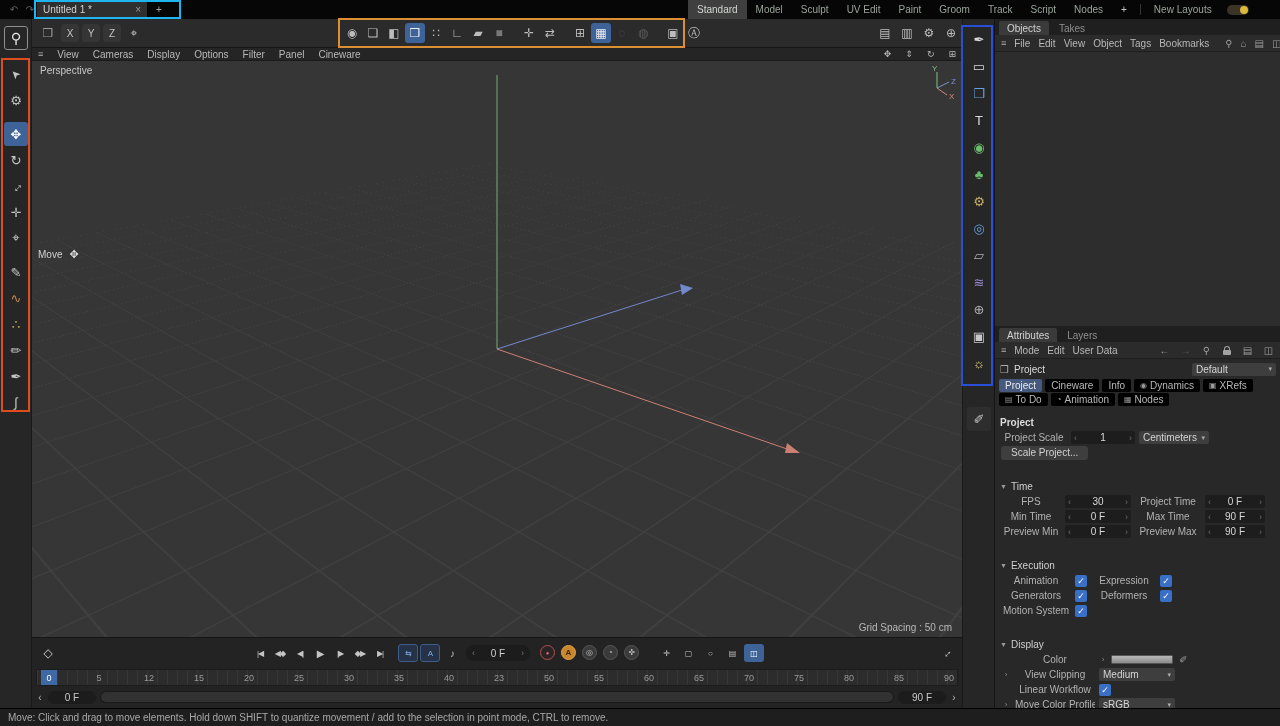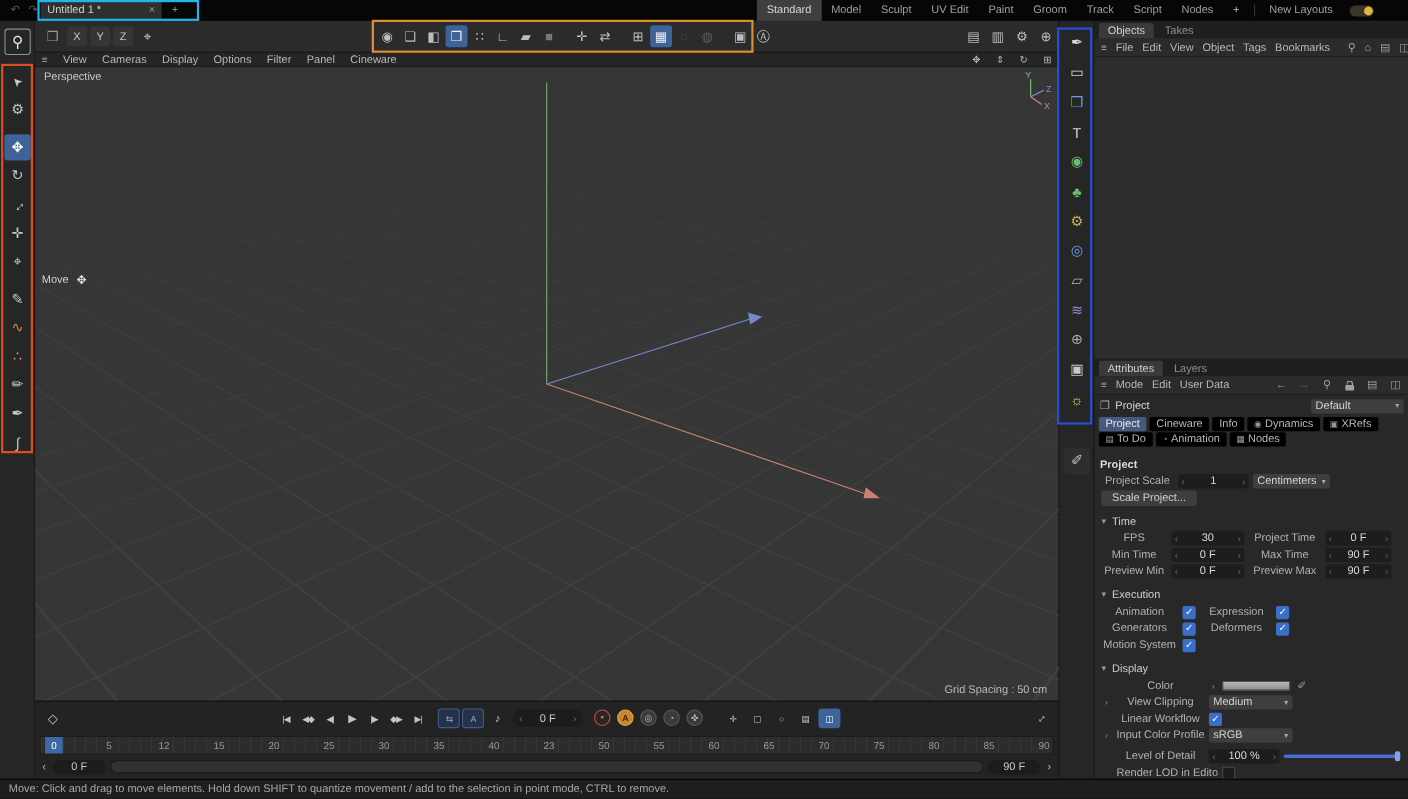--- a/index.html
+++ b/index.html
@@ -73,21 +73,21 @@
   .fly{color:#8a8a8a;font-size:8px;text-align:center}
   .aspin{height:13px;background:#1d1d1d;border-radius:2px;display:flex;align-items:center;justify-content:space-between;padding:0 3px;color:#d8d8d8}
   .aspin i{color:#6f6f6f;font-style:normal;font-size:9px}
   .aspin b{font-weight:normal}
   .dd{height:13px;background:#3e3e3e;border-radius:2px;display:flex;align-items:center;justify-content:space-between;padding:0 4px;color:#d5d5d5}
   .dd i{font-size:7px;color:#ababab;font-style:normal}
   .cb{width:12px;height:12px;border-radius:2px;background:#3a6fc8;display:flex;align-items:center;justify-content:center;color:#fff;font-size:9px}
   .cb.off{background:#1d1d1d;border:1px solid #4a4a4a}
   .cb i{font-style:normal}
   .gbtn{height:14px;background:#3e3e3e;border:none;border-radius:3px;color:#d0d0d0;font-size:10px;padding:0 10px;justify-self:start;font-family:inherit}
-  .sechead{height:15px;display:flex;align-items:center;gap:4px;padding-left:5px;color:#cfcfcf;margin-top:7px}
+  .sechead{height:15px;display:flex;align-items:center;gap:4px;padding-left:5px;color:#cfcfcf;margin-top:19px}
   .sechead i{font-size:7px;color:#999;font-style:normal}
   .sechead.main{margin-top:4px;font-weight:bold;color:#dcdcdc}
   .swatch{width:62px;height:9px;background:linear-gradient(#b8b8b8,#8c8c8c);border:1px solid #555;border-radius:1px}
   .slider{position:relative;height:3px;background:#1a1a1a;border-radius:2px;margin-right:10px}
   .slider .fill{position:absolute;left:0;top:0;bottom:0;width:100%;background:#4a6cd4;border-radius:2px}
   .slider .knob{position:absolute;right:-2px;top:-3px;width:5px;height:9px;background:#82a2ec;border-radius:2px}
   .lock-icon{display:inline-flex;flex-direction:column;align-items:center;width:12px}
   .lock-sh{width:6px;height:4px;border:1px solid #a2a2a2;border-bottom:none;border-radius:3px 3px 0 0}
   .lock-body{width:8px;height:5px;background:#a2a2a2;border-radius:1px}
 </style>
@@ -529,21 +529,21 @@
       <div class="arow r-d">
         <span></span>
         <span class="albl">Linear Workflow</span>
         <span class="cb" style="justify-self:start">
             <i>✓</i>
           </span>
         <span></span>
       </div>
       <div class="arow r-d">
         <span class="fly">›</span>
-        <span class="albl">Input Color Profile</span>
+        <span class="albl">Move Color Profile</span>
         <span class="dd">
             <span>sRGB</span>
             <i>▾</i>
           </span>
         <span></span>
       </div>
 
       <div class="arow r-lod" style="margin-top:4px">
         <span></span>
         <span class="albl">Level of Detail</span>

